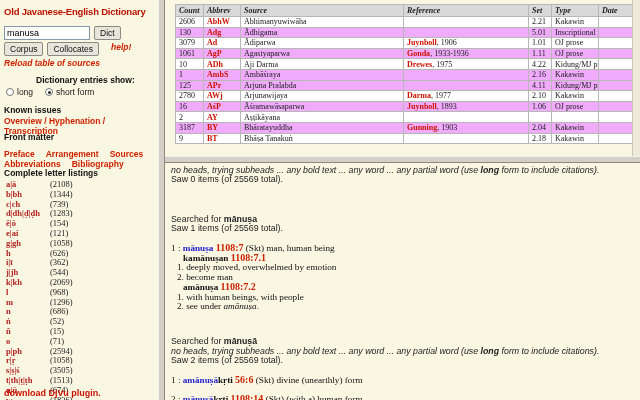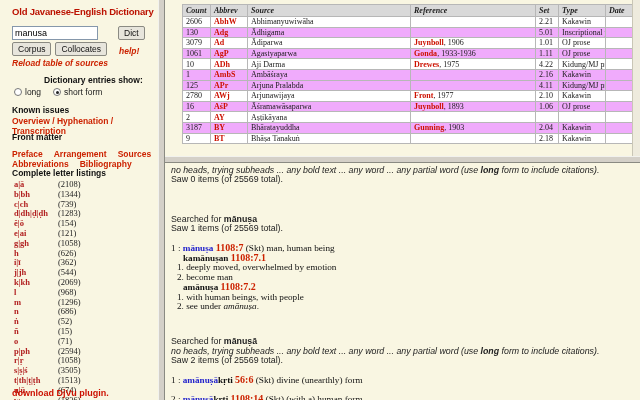--- a/index.html
+++ b/index.html
@@ -16,36 +16,36 @@
   #vdivider {
     position:absolute; left:158px; top:0; width:7px; height:400px;
     background:#d4d0c8; border-left:1px solid #f2f2ee; border-right:1px solid #8a8a82;
   }
   #hdivider {
     position:absolute; left:165px; top:156px; right:0; height:7px;
     background:#d4d0c8; border-top:1px solid #f2f2ee; border-bottom:1px solid #8a8a82;
   }
 
   
-  #sidebar { position:absolute; left:8px; top:0; width:158px; height:343px;padding-left:32px; }
+  #sidebar { position:absolute; left:0; top:0; width:158px; height:343px;padding-left:32px; }
   .s-title {
     position:absolute; left:4px; top:6px; width:152px;
     color:#bb1100; font-weight:bold; font-size:9.5px; letter-spacing:-0.2px;
   }
-  .search-row { position:absolute; left:4px; top:26px; display:flex; gap:20px; align-items:center; }
+  .search-row { position:absolute; left:4px; top:26px; display:flex; gap:4px; align-items:center; }
   .search-input {
     width:86px; height:14px; font-size:9px; padding:0 2px;
     border:1px solid #8597ab; background:#fff; font-family:"Liberation Sans",sans-serif;
   }
   .ui-btn {
     font-size:8.5px; font-family:"Liberation Sans",sans-serif; color:#111;
     background:#e7e5dc; border:1px solid #8a8a82; border-radius:2px;
     padding:1px 5px; height:14px; line-height:10px; cursor:pointer;
   }
-  .tab-row { position:absolute; left:4px; top:42px; display:flex; gap:4px; align-items:flex-end; }
+  .tab-row { position:absolute; left:4px; top:42px; display:flex; gap:4px; align-items:flex-start; }
   .help-link { color:#cc2200; font-style:italic; font-weight:bold; font-size:8.5px; margin-left:8px; }
   .reload-link { position:absolute; left:4px; top:58px; color:#cc2200; font-style:italic; font-weight:bold; font-size:8.5px; }
 
   .s-heading { font-weight:bold; font-size:8.5px; color:#111; }
   #entries-show-label { position:absolute; left:4px; top:75px;margin-left:32px; }
   .radio-row { position:absolute; left:6px; top:87px; display:flex; gap:12px; align-items:center; font-size:8.5px; }
   .radio-opt { display:flex; align-items:center; cursor:pointer; }
   .radio {
     width:8px; height:8px; border:1px solid #777; border-radius:50%;
     background:#fff; display:inline-block; margin-right:3px; position:relative;
@@ -67,21 +67,21 @@
 
   #letters-heading { position:absolute; left:4px; top:168px; }
   #letter-list { position:absolute; left:6px; top:180px; }
   .letter-row { display:flex; height:9.8px; line-height:9.8px; font-family:"Liberation Serif",serif; font-size:8.5px; }
   .letter-link { color:#b22222; font-weight:bold; width:44px; display:inline-block; }
   .letter-count { color:#222; }
 
   #download-link { position:absolute; left:4px; top:388px; color:#cc1100; font-weight:bold; font-size:9px; }
 
   
-  #sources-frame { position:absolute; left:179px; top:0; right:0; height:156px; background:#f9f6e2; }
+  #sources-frame { position:absolute; left:172px; top:0; right:0; height:156px; background:#f9f6e2; }
   #sources-scrollbar {
     position:absolute; right:0; top:0; width:8px; height:156px;
     background:#eeebdd; border-left:1px solid #c9c6b6;
   }
   #sources-table {
     position:absolute; left:3px; top:4px;
     border-collapse:collapse; table-layout:fixed; width:463px;
     font-family:"Liberation Serif",serif; font-size:8px;
   }
   #sources-table th, #sources-table td {
@@ -342,21 +342,21 @@
           <td>Arjuna Pralabda</td>
           <td></td>
           <td>4.11</td>
           <td>Kidung/MJ prose</td>
           <td></td>
         </tr>
         <tr class="even">
           <td>2780</td>
           <td><a class="abbrev-link">AWj</a></td>
           <td>Arjunawijaya</td>
-          <td><a class="ref-author">Front</a><span>, 1977</span></td>
+          <td><a class="ref-author">Darma</a><span>, 1977</span></td>
           <td>2.10</td>
           <td>Kakawin</td>
           <td></td>
         </tr>
         <tr class="odd">
           <td>16</td>
           <td><a class="abbrev-link">AśP</a></td>
           <td>Āśramawāsaparwa</td>
           <td><a class="ref-author">Juynboll</a><span>, 1893</span></td>
           <td>1.06</td>

